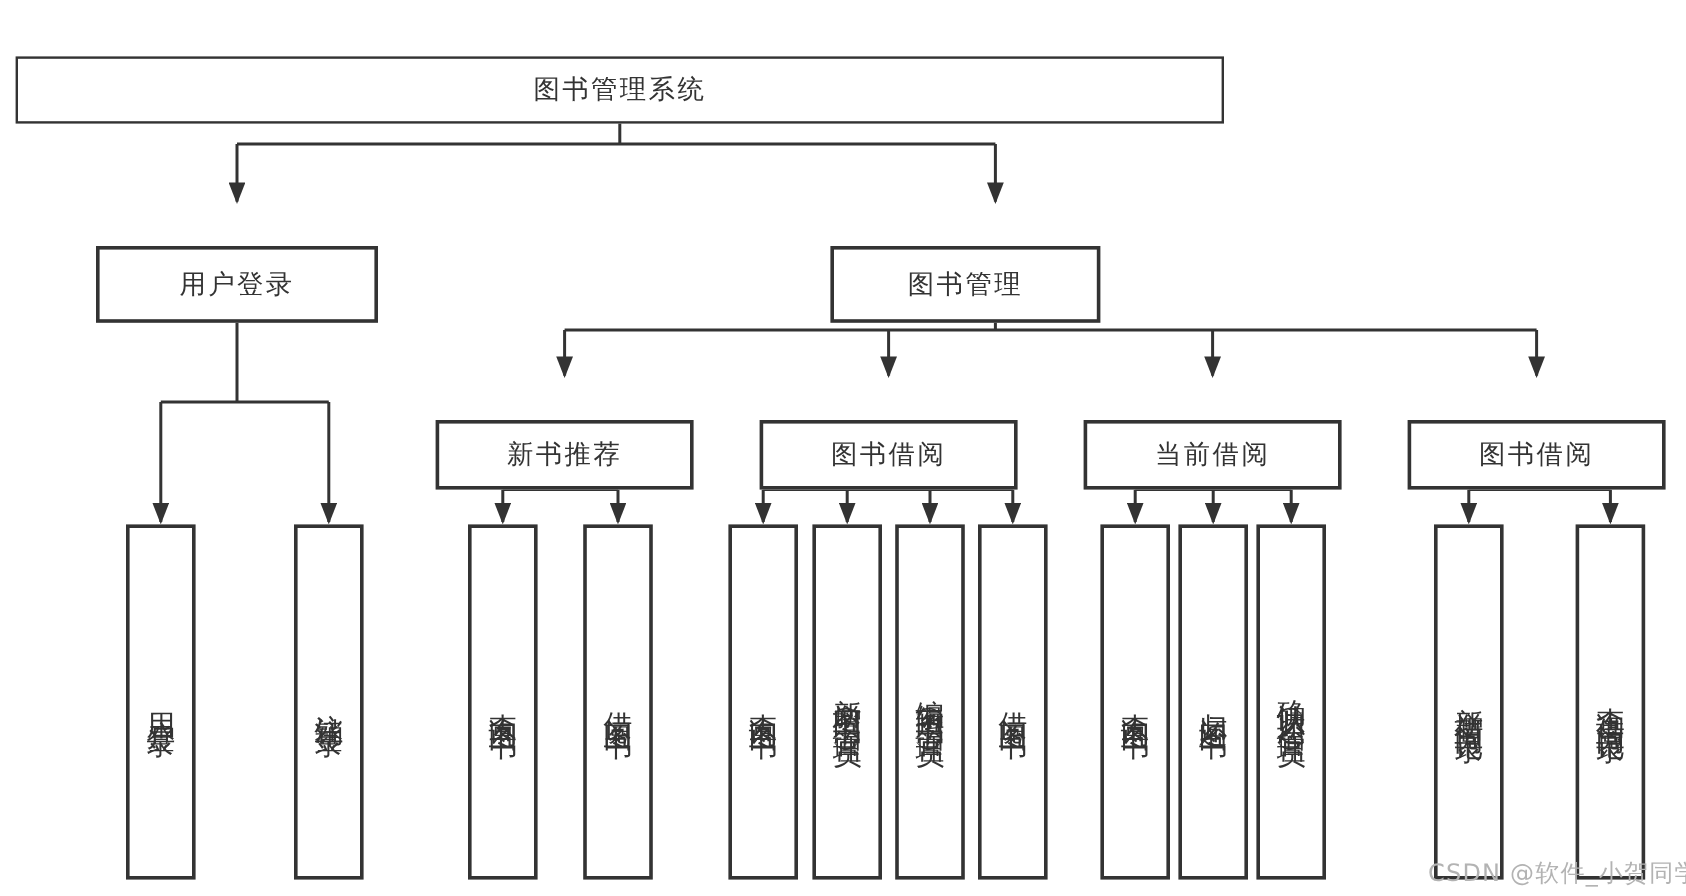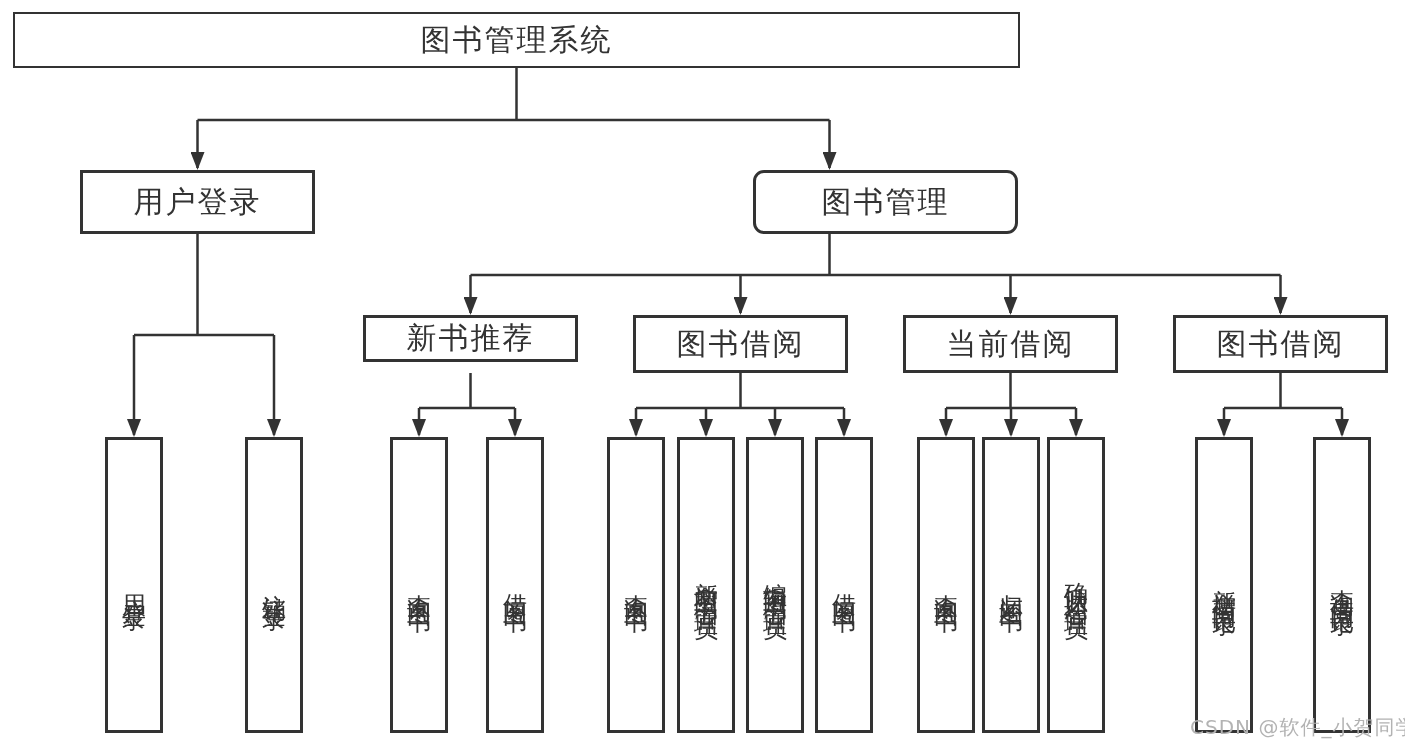--- a/index.html
+++ b/index.html
@@ -5,29 +5,29 @@
   html,body{margin:0;padding:0;background:#ffffff;}
   #canvas{
     position:relative;width:1405px;height:747px;background:#ffffff;
     font-family:"DejaVu Sans","Liberation Sans",sans-serif;overflow:hidden;
   }
   #connectors{position:absolute;left:0;top:0;width:1405px;height:747px;}
   .node{
     position:absolute;box-sizing:border-box;border:3px solid #333333;background:#ffffff;
     display:flex;align-items:center;justify-content:center;color:#333333;
   }
-  .node.h{font-size:30px;letter-spacing:2px;white-space:nowrap;}
+  .node.h{font-size:22px;letter-spacing:2px;white-space:nowrap;margin-top:35px;}
   .node.v{
     writing-mode:vertical-rl;text-orientation:mixed;
     font-size:24px;letter-spacing:5px;line-height:1;
   }
   #n-root{left:13px;top:12px;width:1007px;height:56px;border-width:2px;}
   #n-user-login{left:80px;top:170px;width:235px;height:64px;}
-  #n-book-mgmt{left:753px;top:170px;width:265px;height:64px;border-radius:11px;}
-  #n-new-book-rec{left:363px;top:315px;width:215px;height:47px;}
+  #n-book-mgmt{left:692px;top:170px;width:225px;height:64px;}
+  #n-new-book-rec{left:363px;top:315px;width:215px;height:58px;}
   #n-book-borrow{left:633px;top:315px;width:215px;height:58px;}
   #n-current-borrow{left:903px;top:315px;width:215px;height:58px;}
   #n-borrow-records{left:1173px;top:315px;width:215px;height:58px;}
   .leaf{top:437px;width:58px;height:296px;}
   #n-ul0{left:105px;} #n-ul1{left:245px;}
   #n-nb0{left:390px;} #n-nb1{left:486px;}
   #n-bb0{left:607px;} #n-bb1{left:677px;} #n-bb2{left:746px;} #n-bb3{left:815px;}
   #n-cb0{left:917px;} #n-cb1{left:982px;} #n-cb2{left:1047px;}
   #n-br0{left:1195px;} #n-br1{left:1313px;}
   #watermark{

